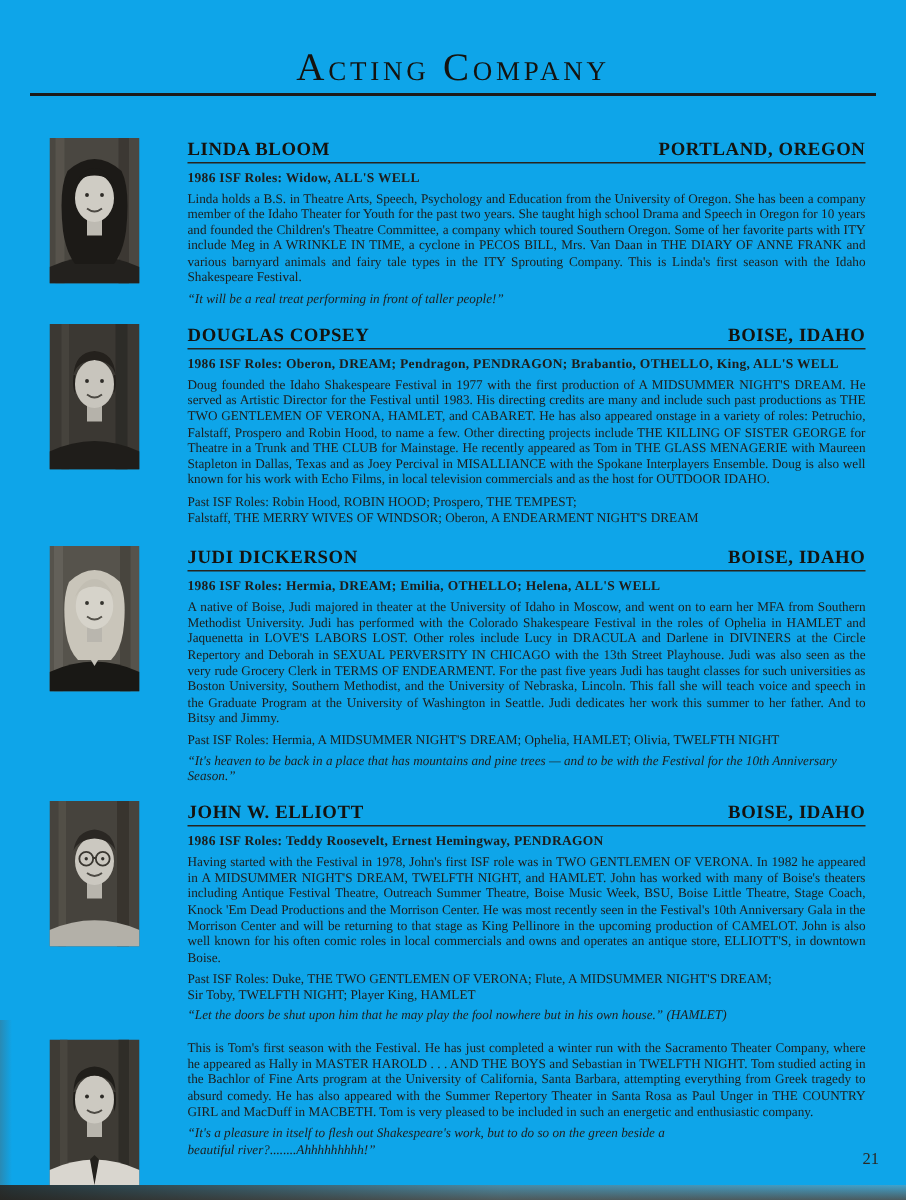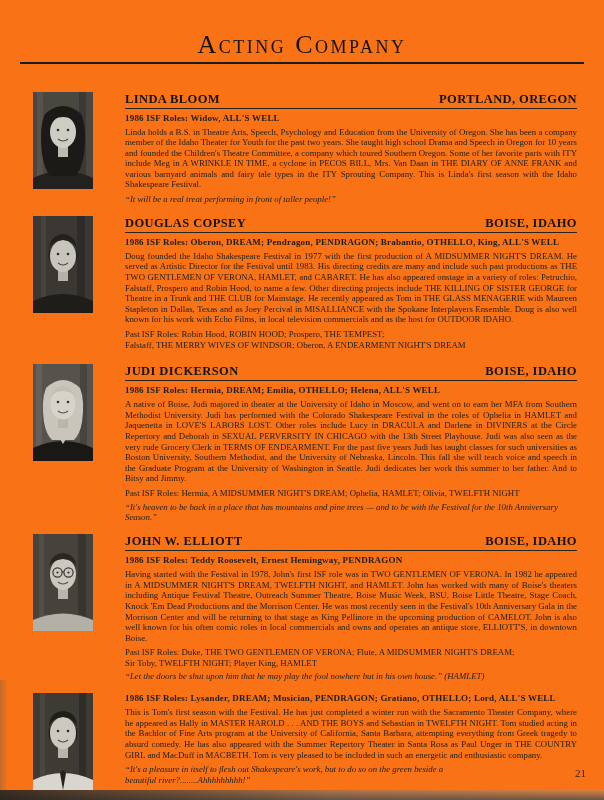--- a/index.html
+++ b/index.html
@@ -1,18 +1,18 @@
 <!DOCTYPE html>
 <html><head>
 <meta charset="utf-8">
 <style>
   html,body{margin:0;padding:0;background:#e8e6e1;}
   .page{
     position:relative;width:604px;height:800px;margin:0 auto;
-    background:#f97316;overflow:hidden;color:#1e1d1b;
+    background:#0ea5e9;overflow:hidden;color:#1e1d1b;
     font-family:"Liberation Serif","DejaVu Serif",serif;
     box-shadow:0 0 6px rgba(0,0,0,.35);
   }
   .masthead{margin:0 20px;padding-top:29px;border-bottom:2px solid #1c1b19;}
   .page-title{
     margin:0;text-align:center;font-weight:normal;
     font-variant:small-caps;font-size:26px;letter-spacing:2.5px;
     line-height:1.25;color:#14130f;
   }
   .entries{padding-top:28px;}
@@ -188,21 +188,20 @@
           <ellipse cx="30" cy="40" rx="13" ry="16" fill="#ccc9c1"></ellipse>
           <path d="M16 35 Q16 19 30 18 Q44 19 44 35 Q42 25 30 24 Q18 25 16 35 Z" fill="#201e1a"></path>
           <path d="M16 35 Q15 44 17 48 L17 35 Z" fill="#201e1a"></path>
           <path d="M44 35 Q45 44 43 48 L43 35 Z" fill="#201e1a"></path>
           <circle cx="25" cy="38" r="1.3" fill="#2e2c28"></circle>
           <circle cx="35" cy="38" r="1.3" fill="#2e2c28"></circle>
           <path d="M25 47 Q30 51 35 47" stroke="#4d4a44" stroke-width="1.2" fill="none"></path>
         </svg>
       </div>
       <div class="content">
-        <p class="roles">1986 ISF Roles: Lysander, DREAM; Musician, PENDRAGON; Gratiano, OTHELLO; Lord, ALL'S WELL</p>
         <p class="bio">This is Tom's first season with the Festival. He has just completed a winter run with the Sacramento Theater Company, where he appeared as Hally in MASTER HAROLD . . . AND THE BOYS and Sebastian in TWELFTH NIGHT. Tom studied acting in the Bachlor of Fine Arts program at the University of California, Santa Barbara, attempting everything from Greek tragedy to absurd comedy. He has also appeared with the Summer Repertory Theater in Santa Rosa as Paul Unger in THE COUNTRY GIRL and MacDuff in MACBETH. Tom is very pleased to be included in such an energetic and enthusiastic company.</p>
 
         <p class="quote maybe">“It's a pleasure in itself to flesh out Shakespeare's work, but to do so on the green beside a
 beautiful river?........Ahhhhhhhhh!”</p>
       </div>
     </section>
 
   </div>
 
   <div class="page-number">21</div>

